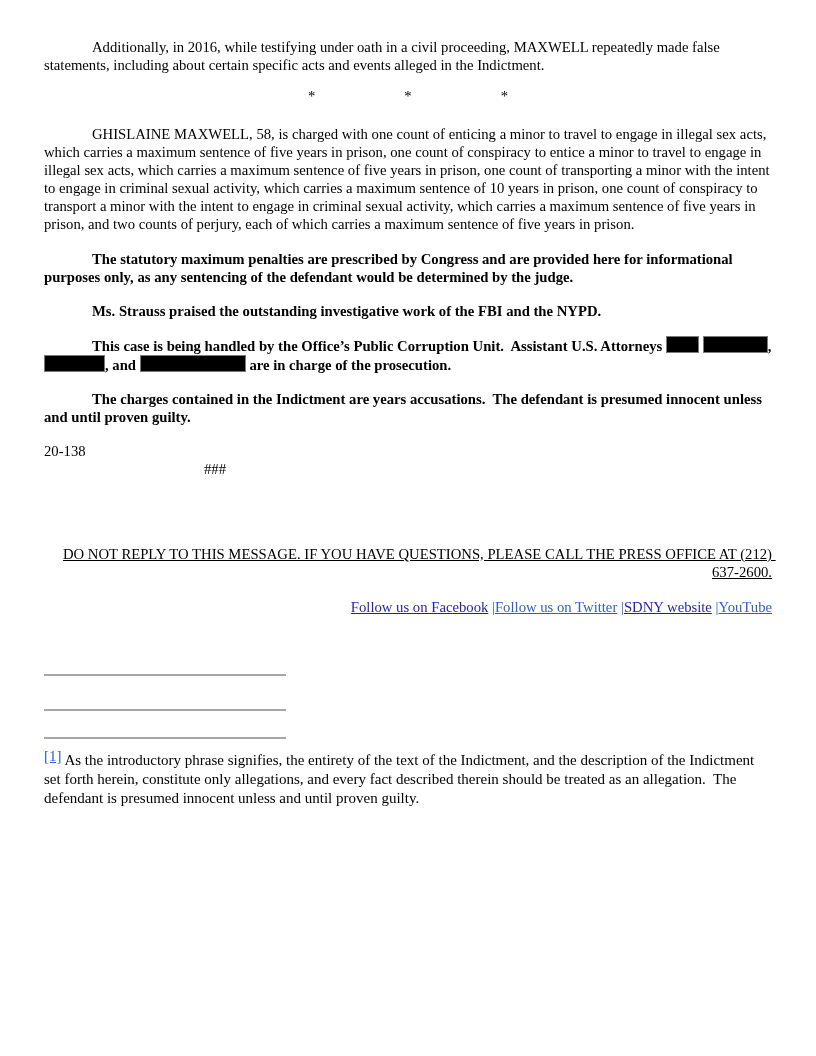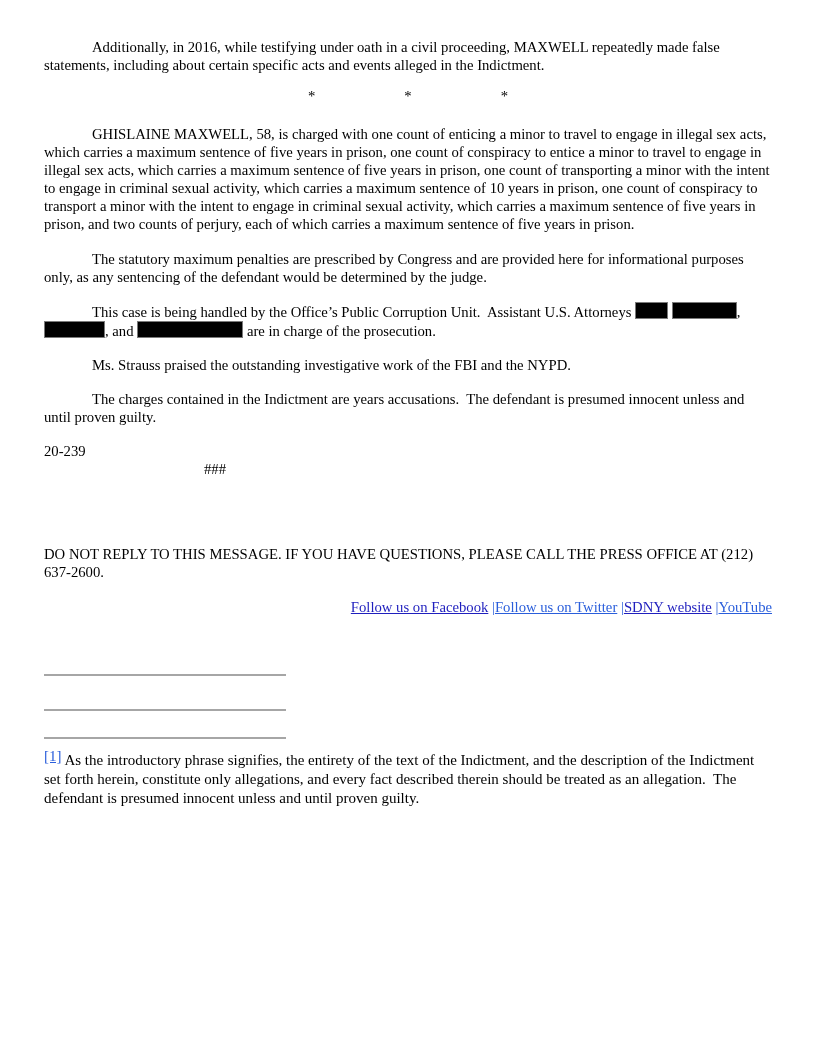--- a/index.html
+++ b/index.html
@@ -13,39 +13,40 @@
   }
   .page { padding: 38px 44px 0 44px; width: 728px; }
 
   p { margin: 0 0 17px 0; white-space: pre-wrap; }
   .indent { text-indent: 48px; }
 
   .p2 { margin-bottom: 13px; }
   .stars { margin: 0 0 20px 264px; height: 18px; }
   .star + .star { margin-left: 89px; }
   .p3 { margin-bottom: 17px; }
-  .p4, .p5, .p6, .p7 { margin-bottom: 16px; }
+  .p4, .p5, .p6, .p7 { margin-bottom: 16px; font-weight: bold; }
 
   .redact {
     display: inline-block;
     background: #000000;
     height: 15px;
     vertical-align: -2px;
     border: 1px solid #7a7a7a;
   }
   .r1 { width: 31px; }
   .r2 { width: 63px; }
   .r3 { width: 59px; }
   .r4 { width: 104px; }
 
   .case-number { margin-bottom: 0; }
   .end-marker { margin: 0 0 67px 160px; }
 
   .notice {
-    text-align: left;
+    text-align: right;
+    text-decoration: underline;
   }
 
   .links-row {
     text-align: right;
     margin-bottom: 58px;
     white-space: pre-wrap;
   }
   .links-row a { text-decoration: underline; }
   .link-dark { color: #1f1fbe; }
   .link-light { color: #2a5edb; }
@@ -81,27 +82,27 @@
 
 
   <p class="indent p2">Additionally, in 2016, while testifying under oath in a civil proceeding, MAXWELL repeatedly made false statements, including about certain specific acts and events alleged in the Indictment.</p>
 
   <div class="stars"><span class="star">*</span><span class="star">*</span><span class="star">*</span></div>
 
   <p class="indent p3">GHISLAINE MAXWELL, 58, is charged with one count of enticing a minor to travel to engage in illegal sex acts, which carries a maximum sentence of five years in prison, one count of conspiracy to entice a minor to travel to engage in illegal sex acts, which carries a maximum sentence of five years in prison, one count of transporting a minor with the intent to engage in criminal sexual activity, which carries a maximum sentence of 10 years in prison, one count of conspiracy to transport a minor with the intent to engage in criminal sexual activity, which carries a maximum sentence of five years in prison, and two counts of perjury, each of which carries a maximum sentence of five years in prison.</p>
 
   <p class="indent p4">The statutory maximum penalties are prescribed by Congress and are provided here for informational purposes only, as any sentencing of the defendant would be determined by the judge.</p>
 
+  <p class="indent p5">Ms. Strauss praised the outstanding investigative work of the FBI and the NYPD.</p>
+
   <p class="indent p6"><span>This case is being handled by the Office’s Public Corruption Unit.  Assistant U.S. Attorneys </span><span class="redact r1"></span><span> </span><span class="redact r2"></span><span>, </span><span class="redact r3"></span><span>, and </span><span class="redact r4"></span><span> are in charge of the prosecution.</span></p>
-
-  <p class="indent p5">Ms. Strauss praised the outstanding investigative work of the FBI and the NYPD.</p>
 
   <p class="indent p7">The charges contained in the Indictment are years accusations.  The defendant is presumed innocent unless and until proven guilty.</p>
 
-  <p class="case-number">20-239</p>
+  <p class="case-number">20-138</p>
 
   <div class="end-marker">###</div>
 
   <p class="notice">DO NOT REPLY TO THIS MESSAGE. IF YOU HAVE QUESTIONS, PLEASE CALL THE PRESS OFFICE AT (212) 637-2600.</p>
 
   <div class="links-row"><a href="#" class="link-dark" style="color: rgb(31, 31, 190);">Follow us on Facebook</a> <span class="sep">|</span><a href="#" class="link-light" style="color: rgb(42, 94, 219);">Follow us on Twitter</a> <span class="sep">|</span><a href="#" class="link-dark" style="color: rgb(31, 31, 190);">SDNY website</a> <span class="sep">|</span><a href="#" class="link-light" style="color: rgb(42, 94, 219);">YouTube</a></div>
 
   <div class="sig-line sig-1"></div>
   <div class="sig-line sig-2"></div>
   <div class="sig-line sig-3"></div>

